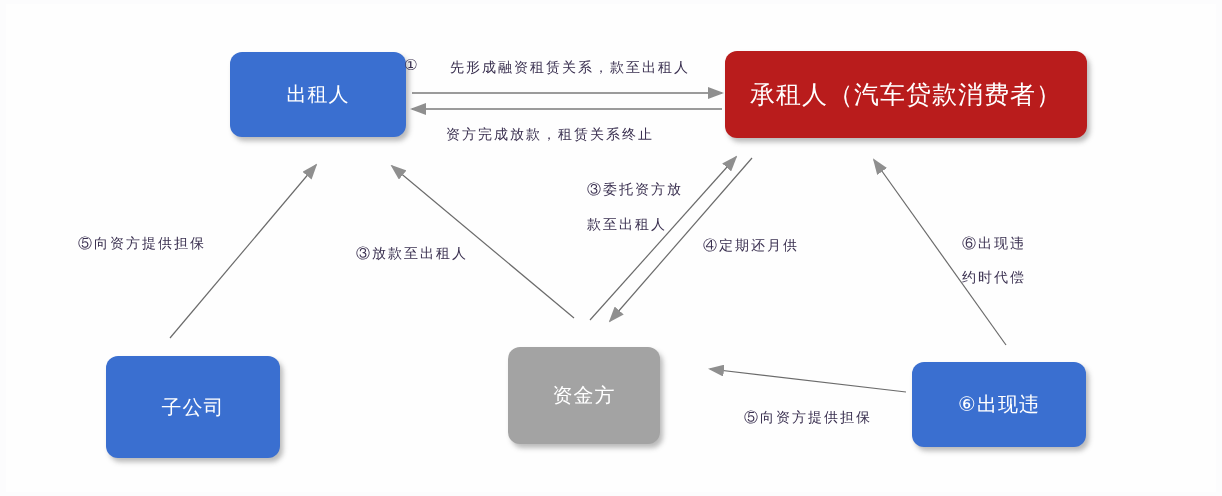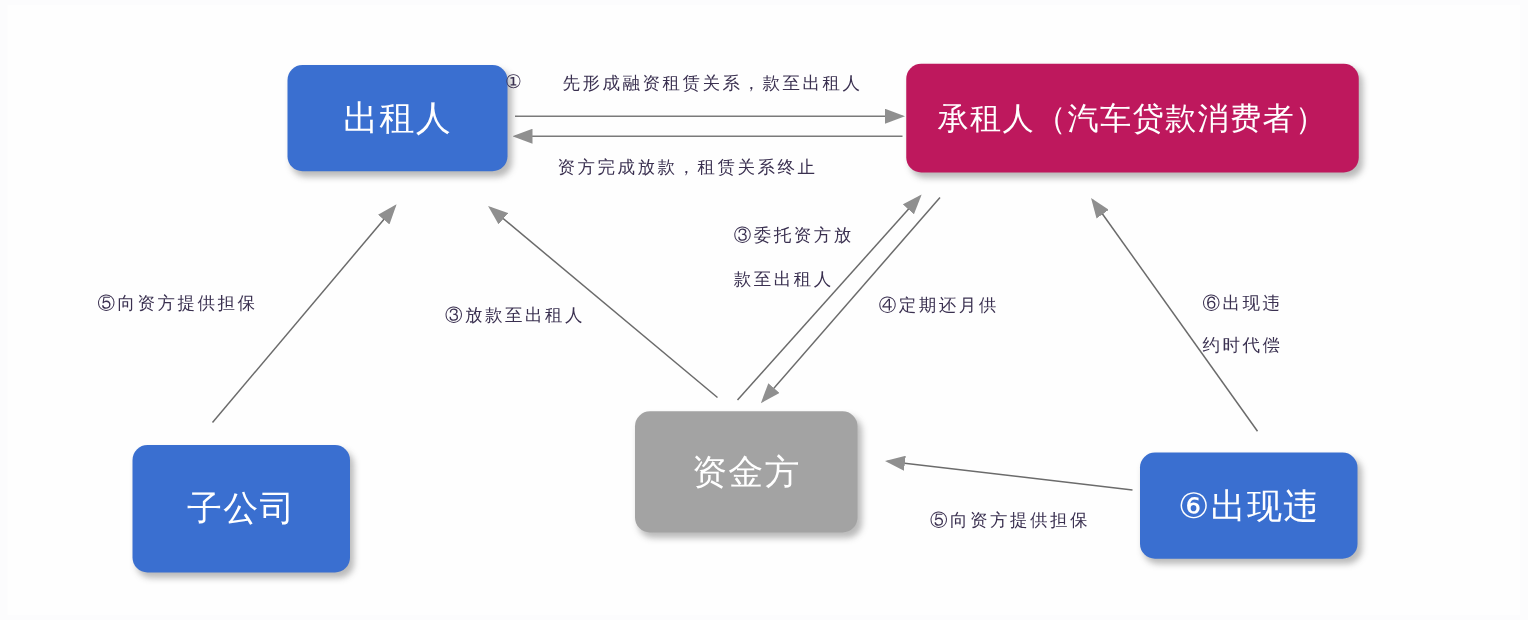--- a/index.html
+++ b/index.html
@@ -1,23 +1,23 @@
 <!DOCTYPE html>
 <html><head>
 <meta charset="utf-8">
 <style>
   html, body { margin: 0; padding: 0; }
   body { width: 1222px; height: 496px; background: #fcfcfd; position: relative; overflow: hidden;
          font-family: "DejaVu Sans", "Liberation Sans", sans-serif; }
   .frame { position: absolute; left: 6px; top: 4px; width: 1210px; height: 488px; background: #fefefe; }
   svg.edges { position: absolute; left: 0; top: 0; width: 1222px; height: 496px; }
   .node { position: absolute; border-radius: 12px; color: #ffffff; display: flex; align-items: center; justify-content: center;
-          box-shadow: 3px 4px 5px rgba(60,60,60,0.35); font-size: 28px; letter-spacing: 1px; }
+          box-shadow: 3px 4px 5px rgba(60,60,60,0.35); font-size: 20px; letter-spacing: 1px; }
   .node.blue { background: #3a6fd0; }
-  .node.orange { background: #be185d; font-size: 25px; }
+  .node.orange { background: #b91c1c; font-size: 25px; }
   .node.gray { background: #a3a3a3; }
   .label { position: absolute; color: #3a3050; font-family: "DejaVu Serif", "Liberation Serif", serif; font-size: 14px;
            letter-spacing: 2px; white-space: nowrap; line-height: 30px; }
   .marker { position: absolute; color: #3a3050; font-size: 15px; }
 </style>
 </head>
 <body>
 
 <div class="frame"></div>
 
@@ -50,21 +50,21 @@
 </div>
 
 <div class="node orange" style="left:725px; top:51px; width:362px; height:87px;">
   <span>承租人（汽车贷款消费者）</span>
 </div>
 
 <div class="node blue" style="left:78px; top:356px; width:174px; height:102px;margin-left:28px;">
   <span>子公司</span>
 </div>
 
-<div class="node gray" style="left:508px; top:329px; width:178px; height:97px;">
+<div class="node gray" style="left:508px; top:347px; width:152px; height:97px;">
   <span>资金方</span>
 </div>
 
 <div class="node blue" style="left:912px; top:362px; width:174px; height:85px;">
   <span>⑥出现违</span>
 </div>
 
 <span class="marker" style="left:404px; top:56px;">①</span>
 <span class="label" style="left:450px; top:52px;">先形成融资租赁关系，款至出租人</span>
 <span class="label" style="left:446px; top:119px;">资方完成放款，租赁关系终止</span>

